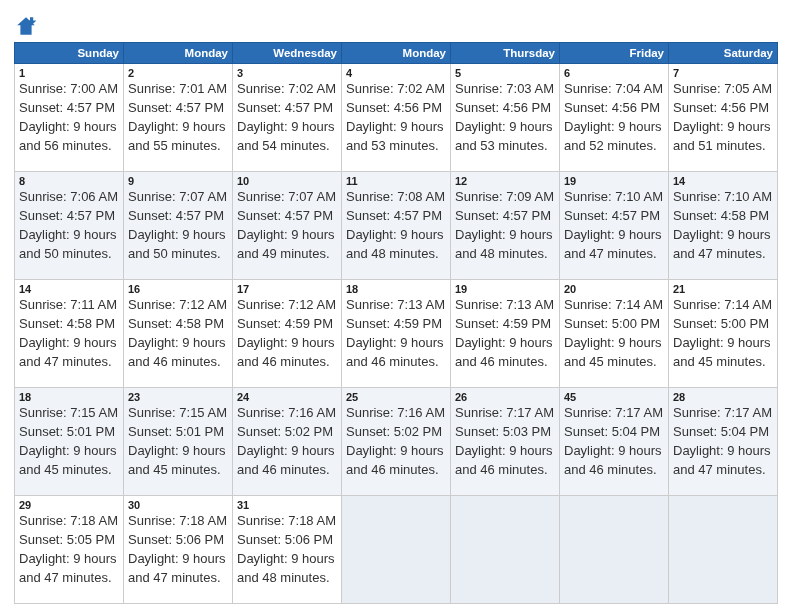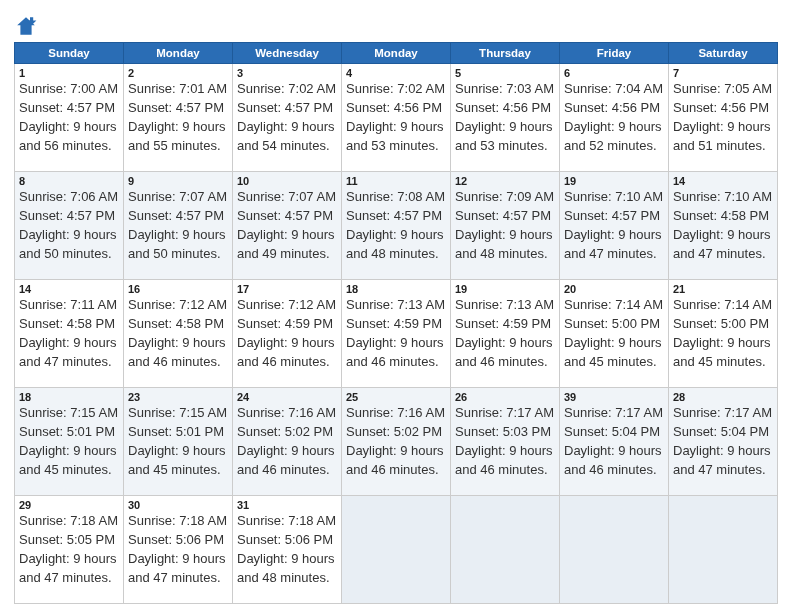--- a/index.html
+++ b/index.html
@@ -63,21 +63,21 @@
       width: 100%;
       table-layout: fixed;
     }
     .calendar th {
       background: #2a6db5;
       color: #fff;
       font-size: 11.5px;
       font-weight: bold;
       padding: 4px 4px;
       border: 1px solid #1e5a9a;
-      text-align: center;
+      text-align: right;
     }
     .calendar td {
       border: 1px solid #ccc;
       vertical-align: top;
       padding: 3px 4px;
       font-size: 9.5px;
       color: #333;
       background: #fff;
     }
     .calendar tr:nth-child(even) td {
@@ -241,21 +241,21 @@
           </td>
           <td>
             <span class="day-num">25</span>
         <div class="day-info">Sunrise: 7:16 AM<br>Sunset: 5:02 PM<br>Daylight: 9 hours and 46 minutes.</div>
           </td>
           <td>
             <span class="day-num">26</span>
         <div class="day-info">Sunrise: 7:17 AM<br>Sunset: 5:03 PM<br>Daylight: 9 hours and 46 minutes.</div>
           </td>
           <td>
-            <span class="day-num">39</span>
+            <span class="day-num">45</span>
         <div class="day-info">Sunrise: 7:17 AM<br>Sunset: 5:04 PM<br>Daylight: 9 hours and 46 minutes.</div>
           </td>
           <td>
             <span class="day-num">28</span>
         <div class="day-info">Sunrise: 7:17 AM<br>Sunset: 5:04 PM<br>Daylight: 9 hours and 47 minutes.</div>
           </td>
         </tr>
         <tr>
           <td>
             <span class="day-num">29</span>

